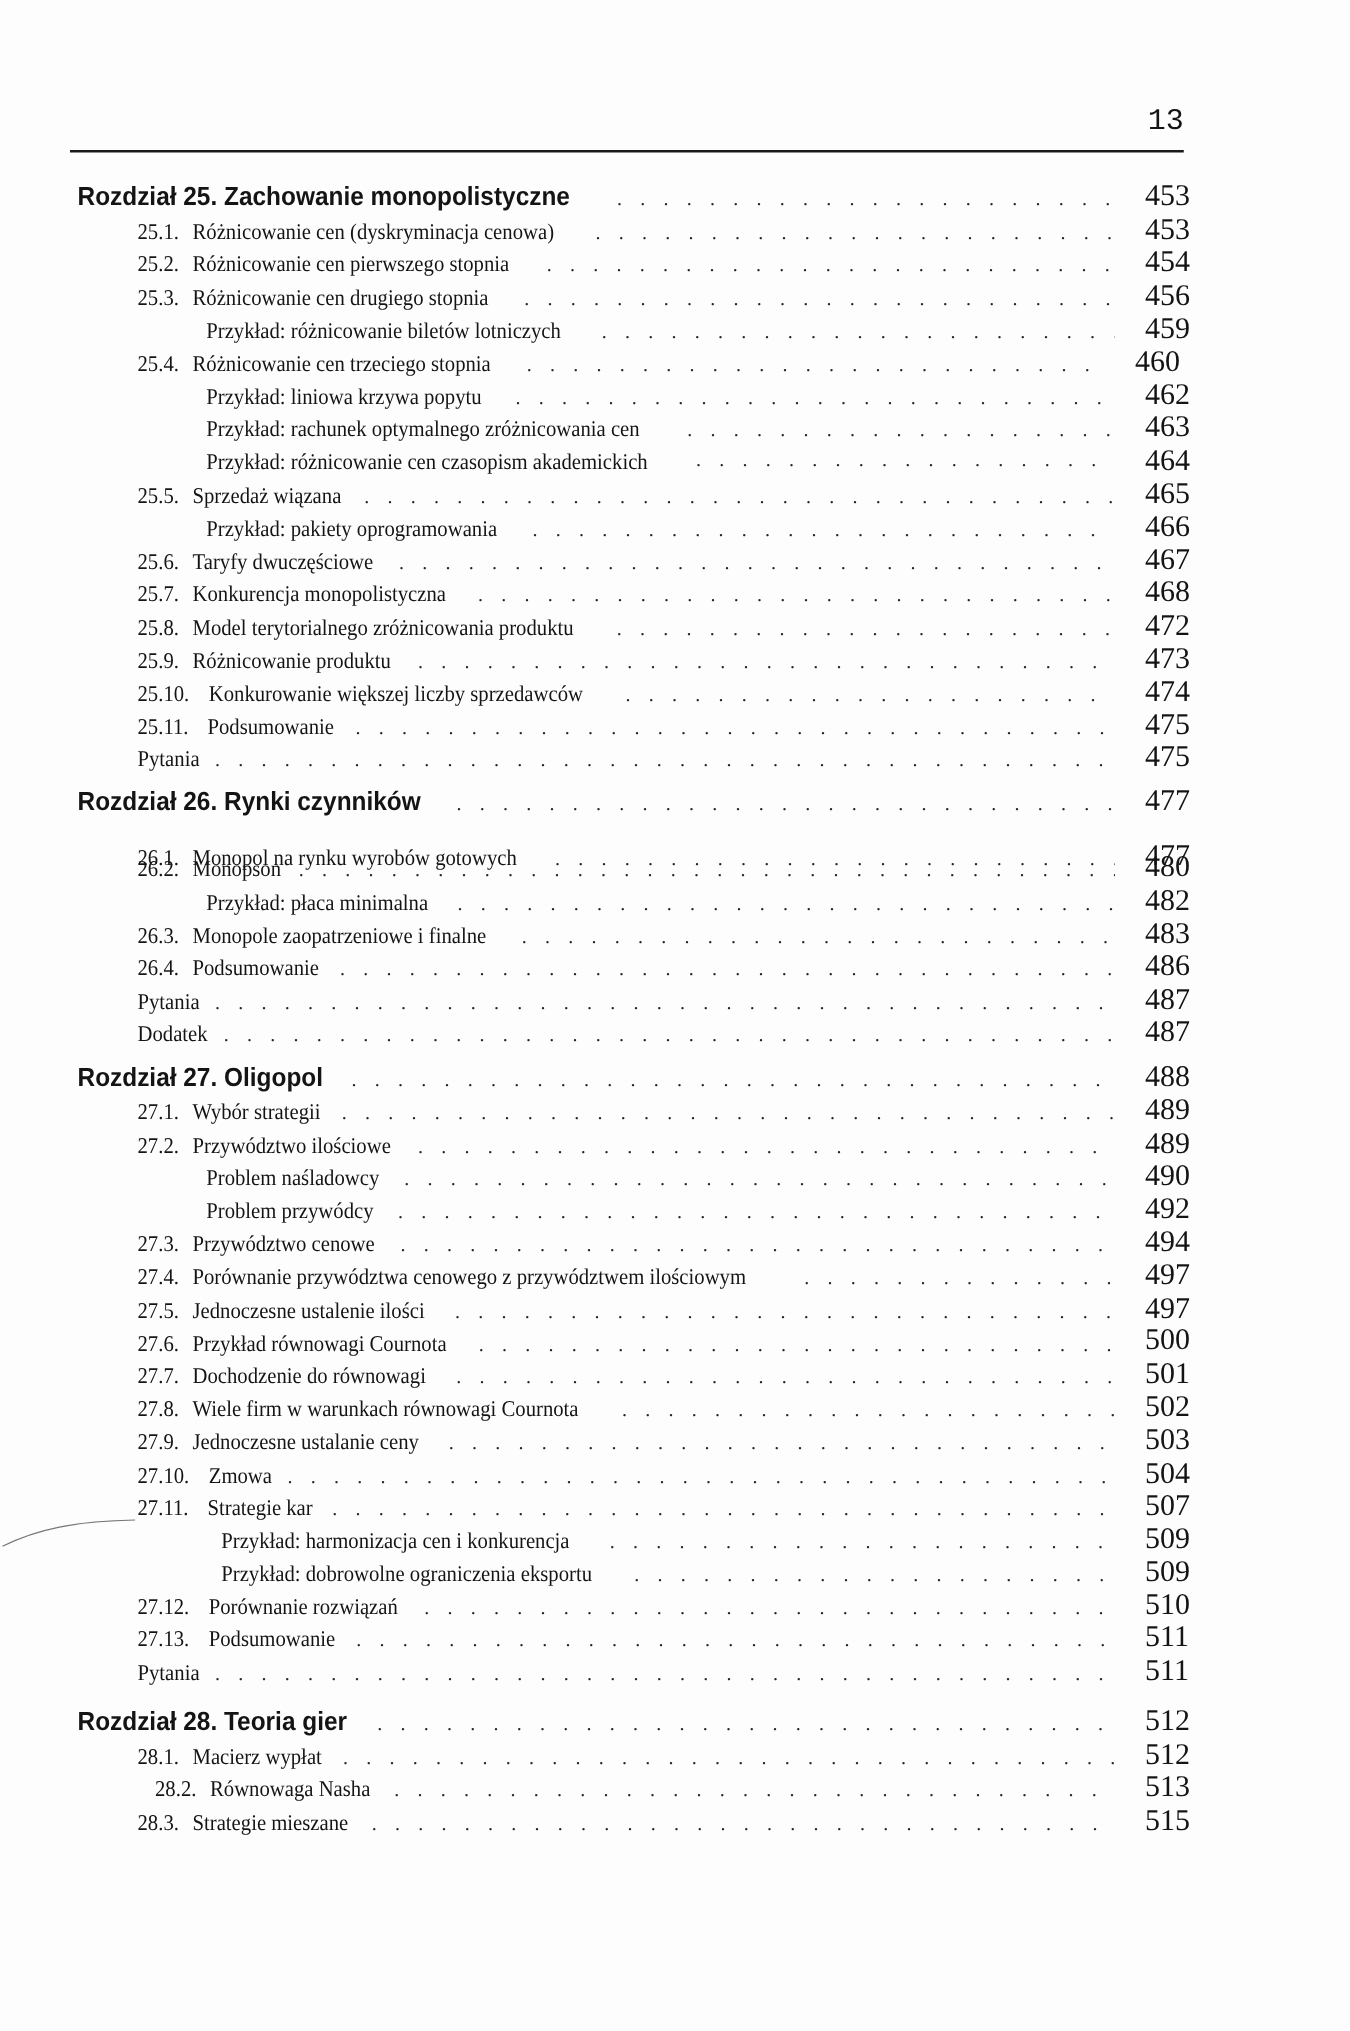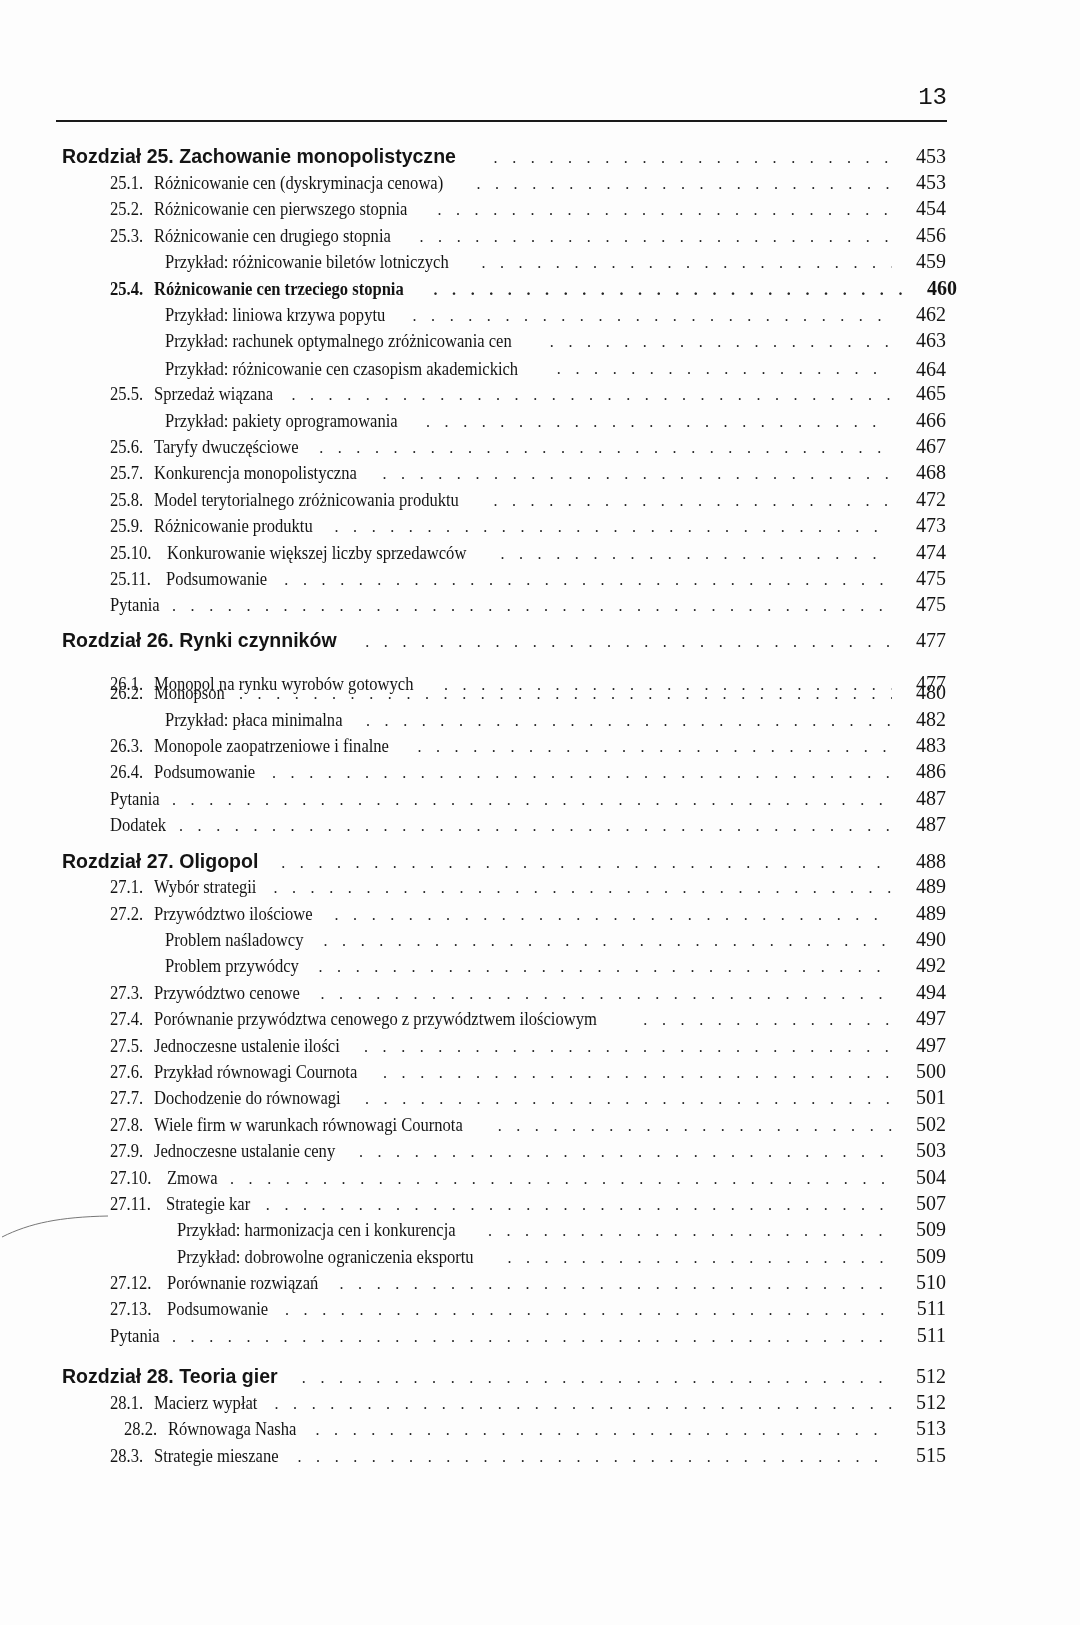--- a/index.html
+++ b/index.html
@@ -5,21 +5,21 @@
   html, body { margin:0; padding:0; }
   body { width:1080px; height:1625px; background:#fdfdfd; position:relative; overflow:hidden; color:#141414; }
   .header { position:absolute; left:56px; top:84px; width:891px; height:36px; border-bottom:2.5px solid #1a1a1a; }
   .header-title { position:absolute; left:0; right:0; top:6px; text-align:center; font-family:"Liberation Serif", serif; font-weight:bold; font-size:19px; letter-spacing:-0.2px; }
   .header-page { position:absolute; right:0; top:0; font-family:Liberation Mono, monospace; font-size:24px; }
   .toc { position:absolute; left:0; top:0; width:1080px; }
   .row { position:absolute; display:flex; align-items:baseline; height:26px; }
   .row .label { white-space:nowrap; font-family:"Liberation Serif", serif; font-size:18px; transform:scaleX(0.92); transform-origin:left; }
   .row .num { font-family:"Liberation Serif", serif; font-size:18px; white-space:nowrap; transform:scaleX(0.92); transform-origin:left; }
   .row .dots { flex:1; overflow:hidden; white-space:nowrap; font-family:"Liberation Serif", serif; font-size:16px; letter-spacing:5.3px; margin-left:8px; margin-right:24px; color:#222; }
-  .row .page { font-family:"Liberation Serif", serif; font-size:20px; width:30px; text-align:right; }
+  .row .page { font-family:"Liberation Serif", serif; font-size:24px; width:30px; text-align:right; }
   .row.chapter .label { font-family:"Liberation Sans", sans-serif; font-weight:bold; font-size:21px; transform:scaleX(0.93); }
   .annot { position:absolute; left:0; top:1205px; }
 </style>
 </head>
 <body>
 
 <div class="header">
   <div class="header-page">13</div>
 </div>
 
@@ -48,21 +48,21 @@
       <span style="width:8px"></span>
       <span class="label">Różnicowanie cen drugiego stopnia</span>
       <span class="dots">. . . . . . . . . . . . . . . . . . . . . . . . . . . . . . . . . . . . . . . . . . . . . . . . . . . . . . . . . . . . . . . . . . . . . . . . . . . . . . . . . . . . . . . . . . . . . . . . . . . . . . . . . . . . . . . . . . . . . . . . </span>
       <span class="page">456</span>
     </div>
     <div class="row example" style="left: 165px; right: 134px; top: 250px;">
       <span class="label">Przykład: różnicowanie biletów lotniczych</span>
       <span class="dots">. . . . . . . . . . . . . . . . . . . . . . . . . . . . . . . . . . . . . . . . . . . . . . . . . . . . . . . . . . . . . . . . . . . . . . . . . . . . . . . . . . . . . . . . . . . . . . . . . . . . . . . . . . . . . . . . . . . . . . . . </span>
       <span class="page">459</span>
     </div>
-    <div class="row section" style="left: 110px; right: 123px; top: 277px; font-weight: bold;">
+    <div class="row section" style="left: 110px; right: 142px; top: 277px;">
       <span class="num">25.4.</span>
       <span style="width:8px"></span>
       <span class="label">Różnicowanie cen trzeciego stopnia</span>
       <span class="dots">. . . . . . . . . . . . . . . . . . . . . . . . . . . . . . . . . . . . . . . . . . . . . . . . . . . . . . . . . . . . . . . . . . . . . . . . . . . . . . . . . . . . . . . . . . . . . . . . . . . . . . . . . . . . . . . . . . . . . . . . </span>
       <span class="page">460</span>
     </div>
     <div class="row example" style="left: 165px; right: 134px; top: 303px;">
       <span class="label">Przykład: liniowa krzywa popytu</span>
       <span class="dots">. . . . . . . . . . . . . . . . . . . . . . . . . . . . . . . . . . . . . . . . . . . . . . . . . . . . . . . . . . . . . . . . . . . . . . . . . . . . . . . . . . . . . . . . . . . . . . . . . . . . . . . . . . . . . . . . . . . . . . . . </span>
       <span class="page">462</span>
@@ -227,21 +227,21 @@
       <span class="dots">. . . . . . . . . . . . . . . . . . . . . . . . . . . . . . . . . . . . . . . . . . . . . . . . . . . . . . . . . . . . . . . . . . . . . . . . . . . . . . . . . . . . . . . . . . . . . . . . . . . . . . . . . . . . . . . . . . . . . . . . </span>
       <span class="page">497</span>
     </div>
     <div class="row section" style="left: 110px; right: 134px; top: 1034px;">
       <span class="num">27.5.</span>
       <span style="width:8px"></span>
       <span class="label">Jednoczesne ustalenie ilości</span>
       <span class="dots">. . . . . . . . . . . . . . . . . . . . . . . . . . . . . . . . . . . . . . . . . . . . . . . . . . . . . . . . . . . . . . . . . . . . . . . . . . . . . . . . . . . . . . . . . . . . . . . . . . . . . . . . . . . . . . . . . . . . . . . . </span>
       <span class="page">497</span>
     </div>
-    <div class="row section" style="left: 110px; right: 134px; top: 1060px;">
+    <div class="row section" style="left: 110px; right: 134px; top: 1060px; align-items: flex-end;">
       <span class="num">27.6.</span>
       <span style="width:8px"></span>
       <span class="label">Przykład równowagi Cournota</span>
       <span class="dots">. . . . . . . . . . . . . . . . . . . . . . . . . . . . . . . . . . . . . . . . . . . . . . . . . . . . . . . . . . . . . . . . . . . . . . . . . . . . . . . . . . . . . . . . . . . . . . . . . . . . . . . . . . . . . . . . . . . . . . . . </span>
       <span class="page">500</span>
     </div>
     <div class="row section" style="left: 110px; right: 134px; top: 1086px;">
       <span class="num">27.7.</span>
       <span style="width:8px"></span>
       <span class="label">Dochodzenie do równowagi</span>

